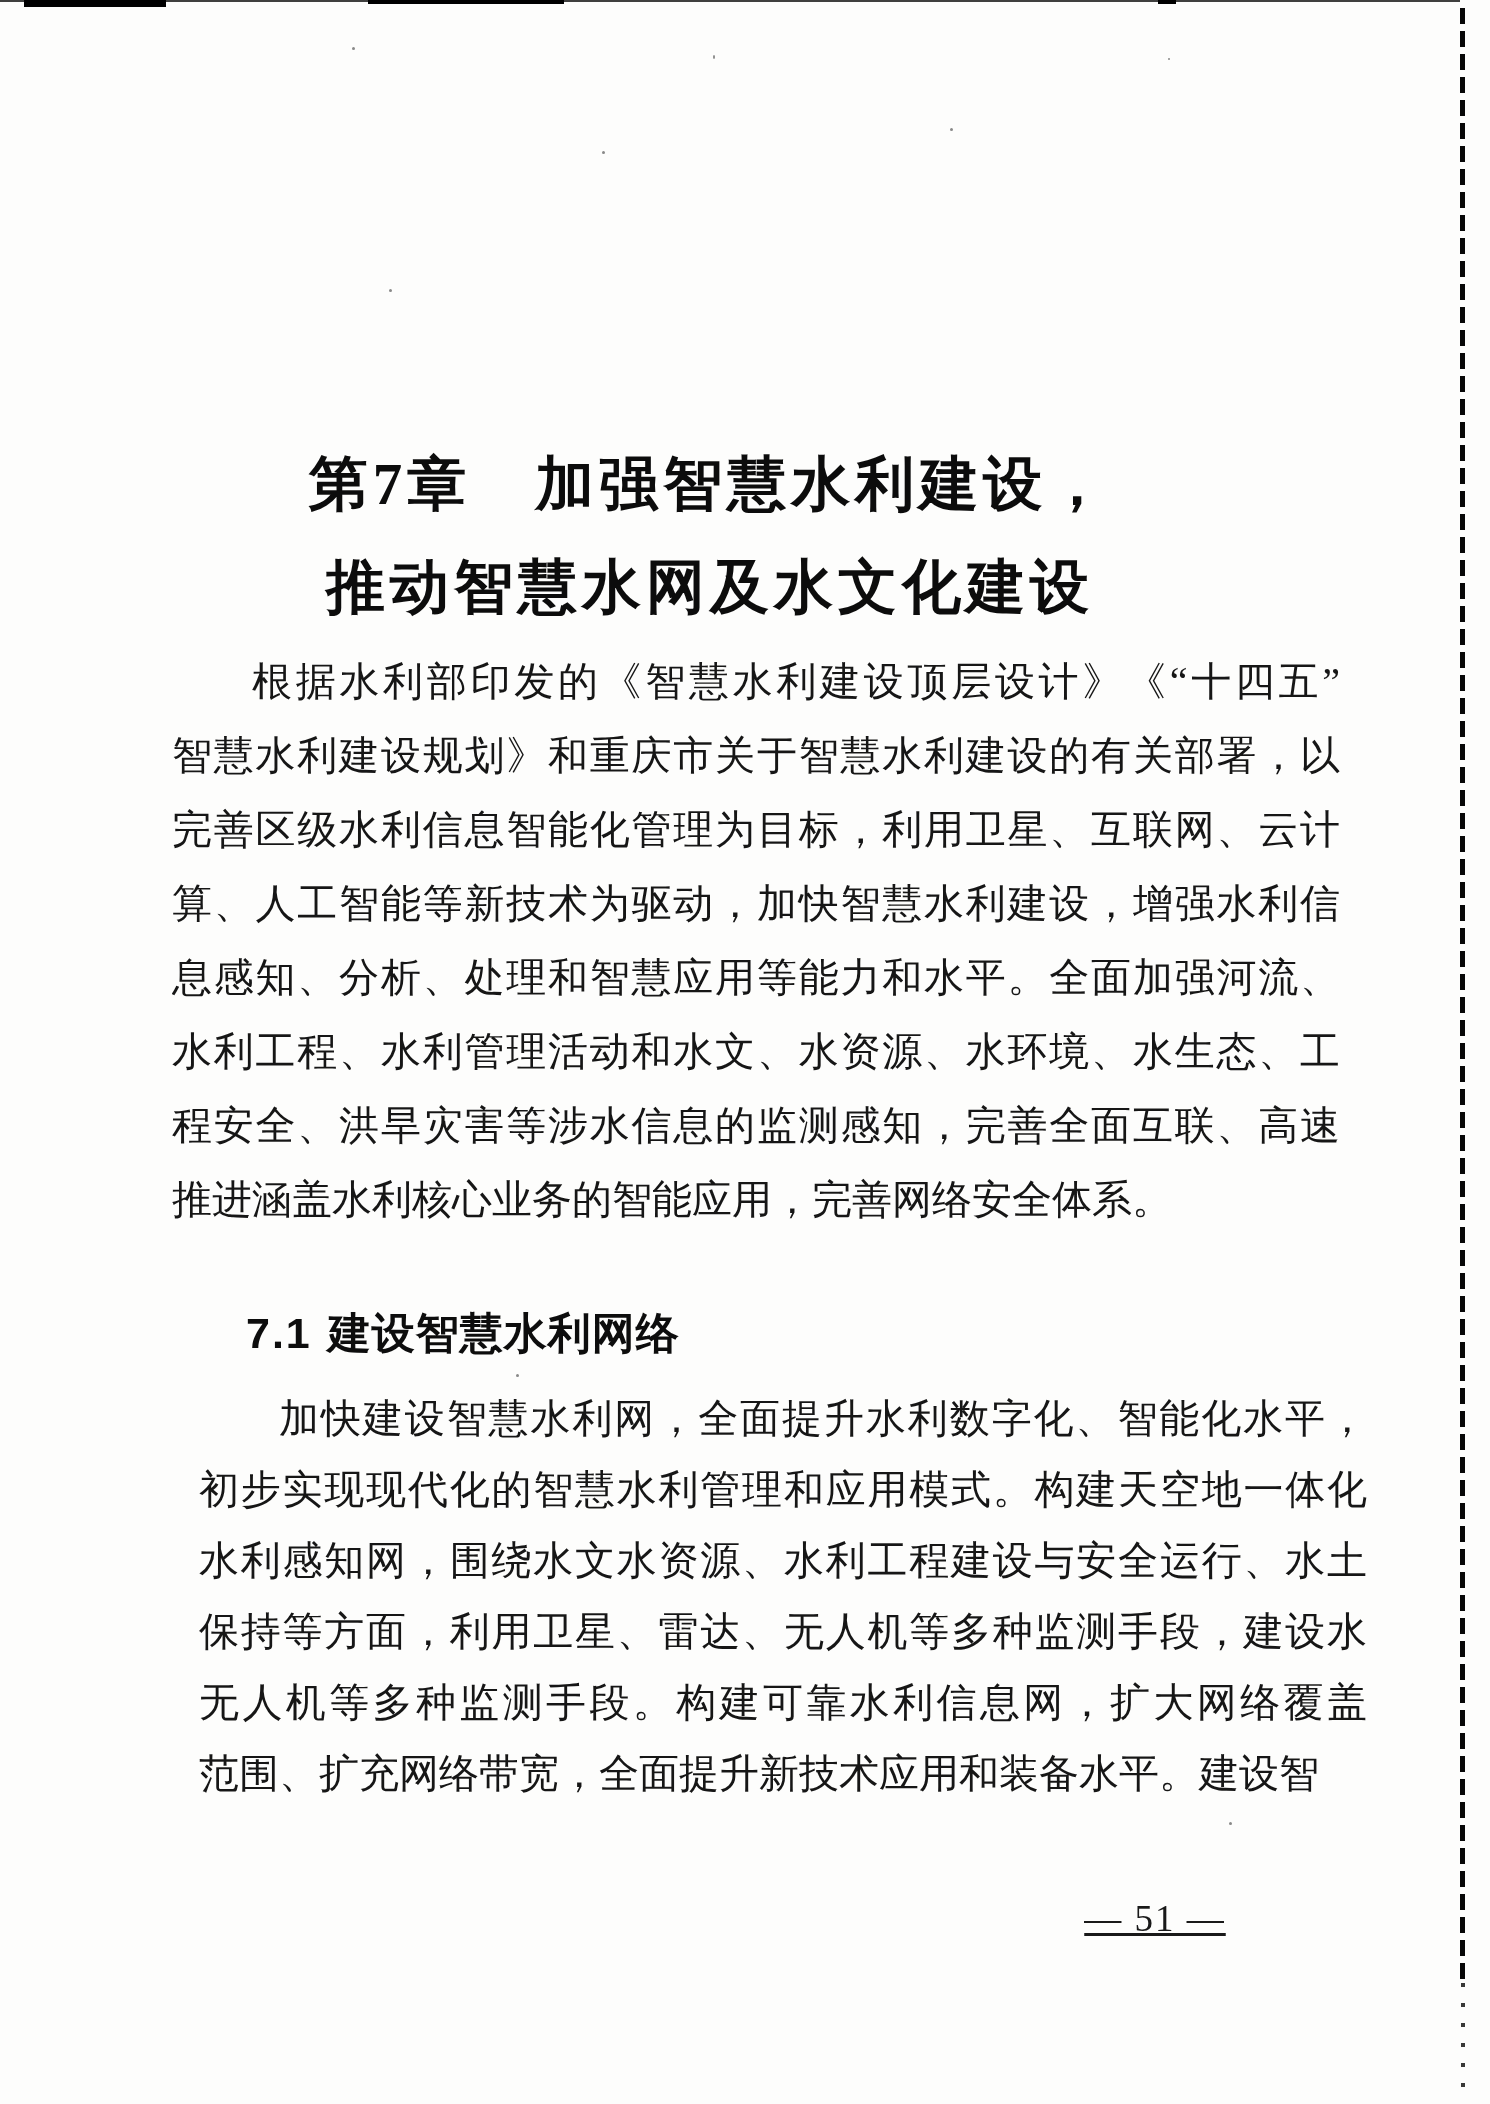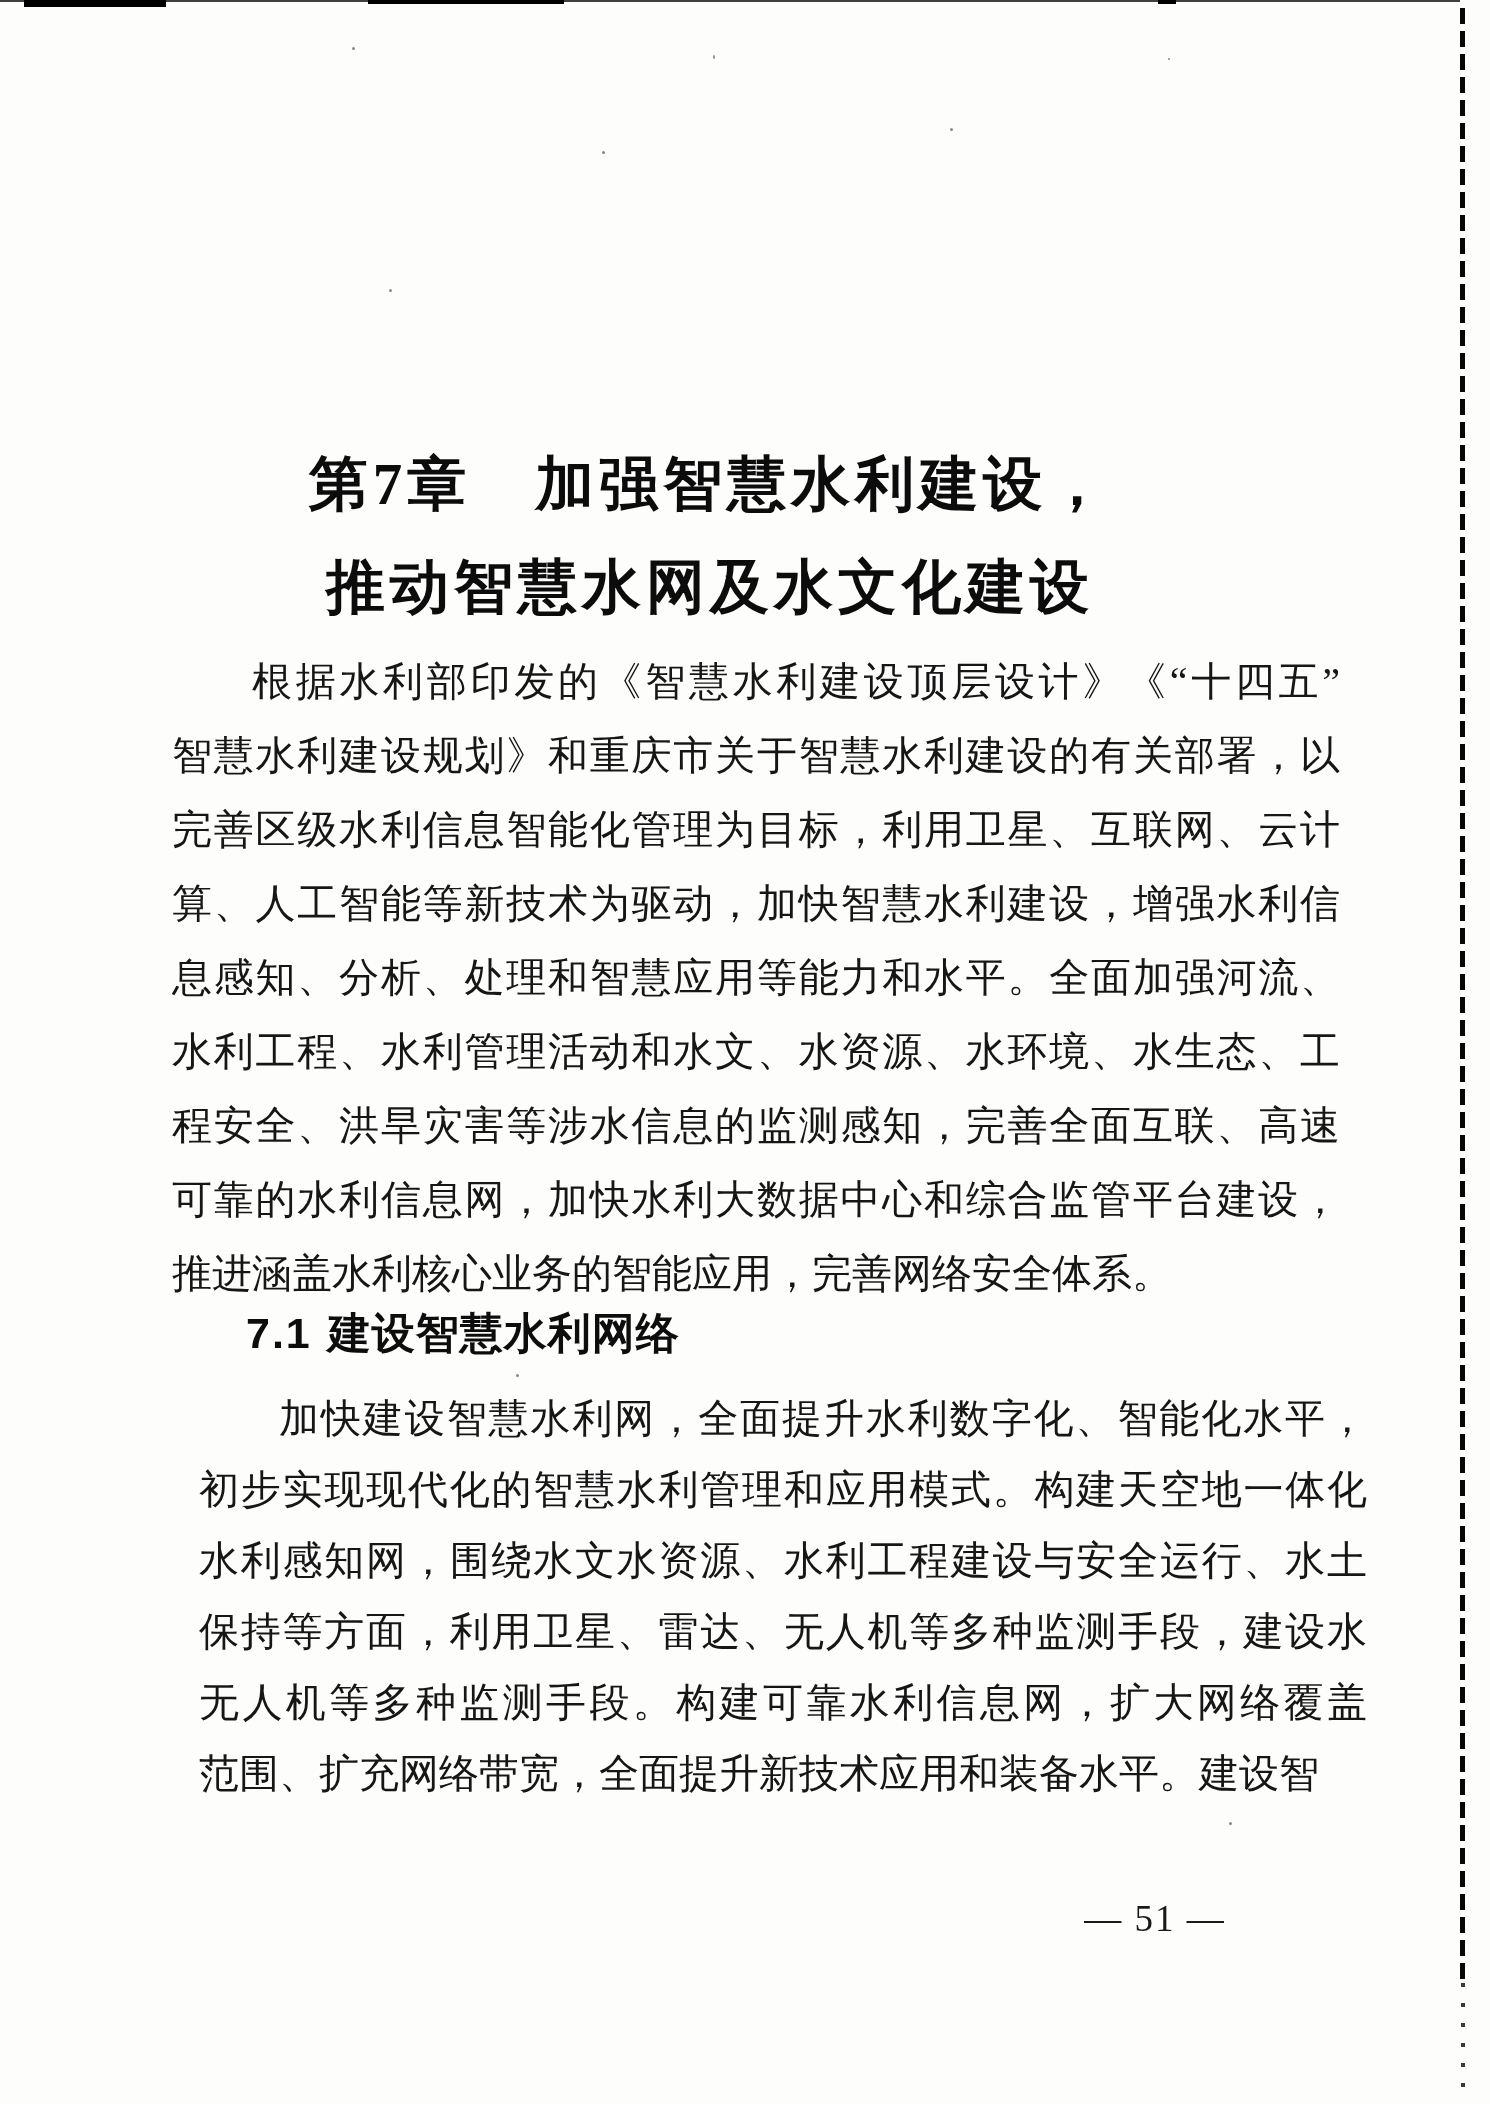--- a/index.html
+++ b/index.html
@@ -67,21 +67,21 @@
     padding-left:74px;box-sizing:border-box;
     font-family:"Liberation Sans","DejaVu Sans",sans-serif;
     font-weight:bold;font-size:43px;color:#0d0d0d;line-height:50px;
   }
   .section-heading .sec-num{margin-right:16px;letter-spacing:2px;}
   .section-heading .sec-title{letter-spacing:1px;}
 
   
   .page-number{
     position:absolute;top:1897px;left:1040px;width:230px;
-    text-align:center;font-size:37px;color:#191919;letter-spacing:2px;
+    text-align:center;font-size:37px;color:#191919;letter-spacing:2px;text-decoration:underline;
   }
 </style>
 </head>
 <body>
 
 <div class="page">
 
   <div class="top-hairline"></div>
   <div class="top-dash-1"></div>
   <div class="top-dash-2"></div>
@@ -103,21 +103,20 @@
   </h1>
 
   <div class="para para-1">
     <div class="line first">根据水利部印发的《智慧水利建设顶层设计》《“十四五”</div>
     <div class="line">智慧水利建设规划》和重庆市关于智慧水利建设的有关部署，以</div>
     <div class="line">完善区级水利信息智能化管理为目标，利用卫星、互联网、云计</div>
     <div class="line">算、人工智能等新技术为驱动，加快智慧水利建设，增强水利信</div>
     <div class="line">息感知、分析、处理和智慧应用等能力和水平。全面加强河流、</div>
     <div class="line">水利工程、水利管理活动和水文、水资源、水环境、水生态、工</div>
     <div class="line">程安全、洪旱灾害等涉水信息的监测感知，完善全面互联、高速</div>
-    <div class="line">可靠的水利信息网，加快水利大数据中心和综合监管平台建设，</div>
     <div class="line last">推进涵盖水利核心业务的智能应用，完善网络安全体系。</div>
   </div>
 
   <div class="section-heading">
     <span class="sec-num">7.1</span><span class="sec-title">建设智慧水利网络</span>
   </div>
 
   <div class="para para-2">
     <div class="line first">加快建设智慧水利网，全面提升水利数字化、智能化水平，</div>
     <div class="line">初步实现现代化的智慧水利管理和应用模式。构建天空地一体化</div>

